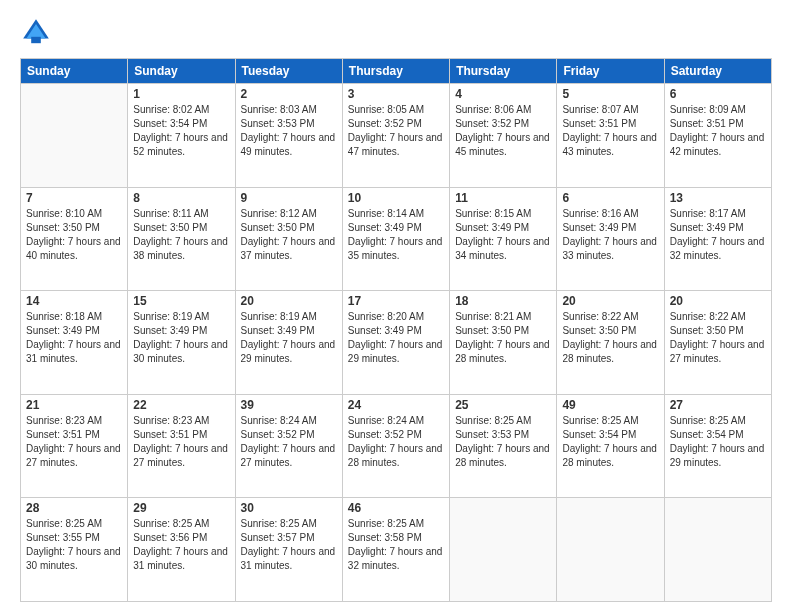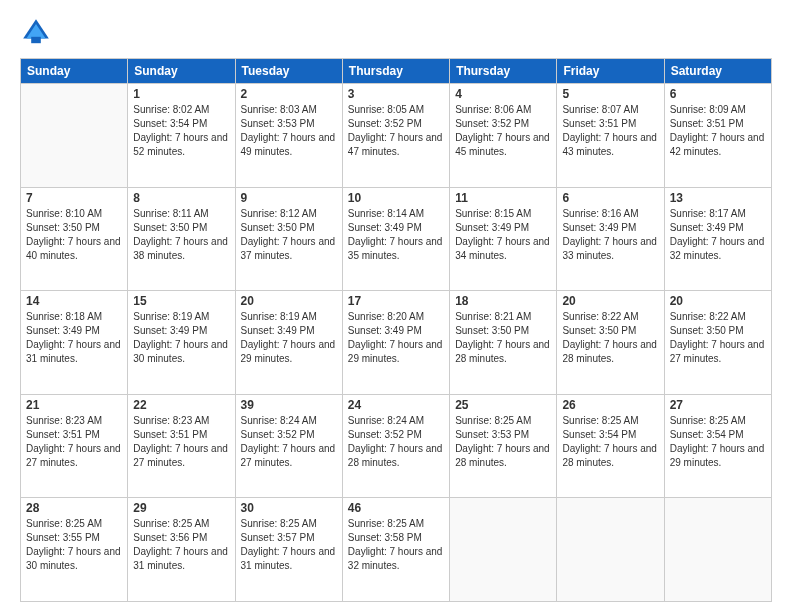--- a/index.html
+++ b/index.html
@@ -228,21 +228,21 @@
           </td>
           <td>
             <span class="day-number">24</span>
             <div class="day-info">Sunrise: 8:24 AM<br>Sunset: 3:52 PM<br>Daylight: 7 hours and 28 minutes.</div>
           </td>
           <td>
             <span class="day-number">25</span>
             <div class="day-info">Sunrise: 8:25 AM<br>Sunset: 3:53 PM<br>Daylight: 7 hours and 28 minutes.</div>
           </td>
           <td>
-            <span class="day-number">26</span>
+            <span class="day-number">49</span>
             <div class="day-info">Sunrise: 8:25 AM<br>Sunset: 3:54 PM<br>Daylight: 7 hours and 28 minutes.</div>
           </td>
           <td>
             <span class="day-number">27</span>
             <div class="day-info">Sunrise: 8:25 AM<br>Sunset: 3:54 PM<br>Daylight: 7 hours and 29 minutes.</div>
           </td>
         </tr>
         <tr>
           <td>
             <span class="day-number">28</span>

